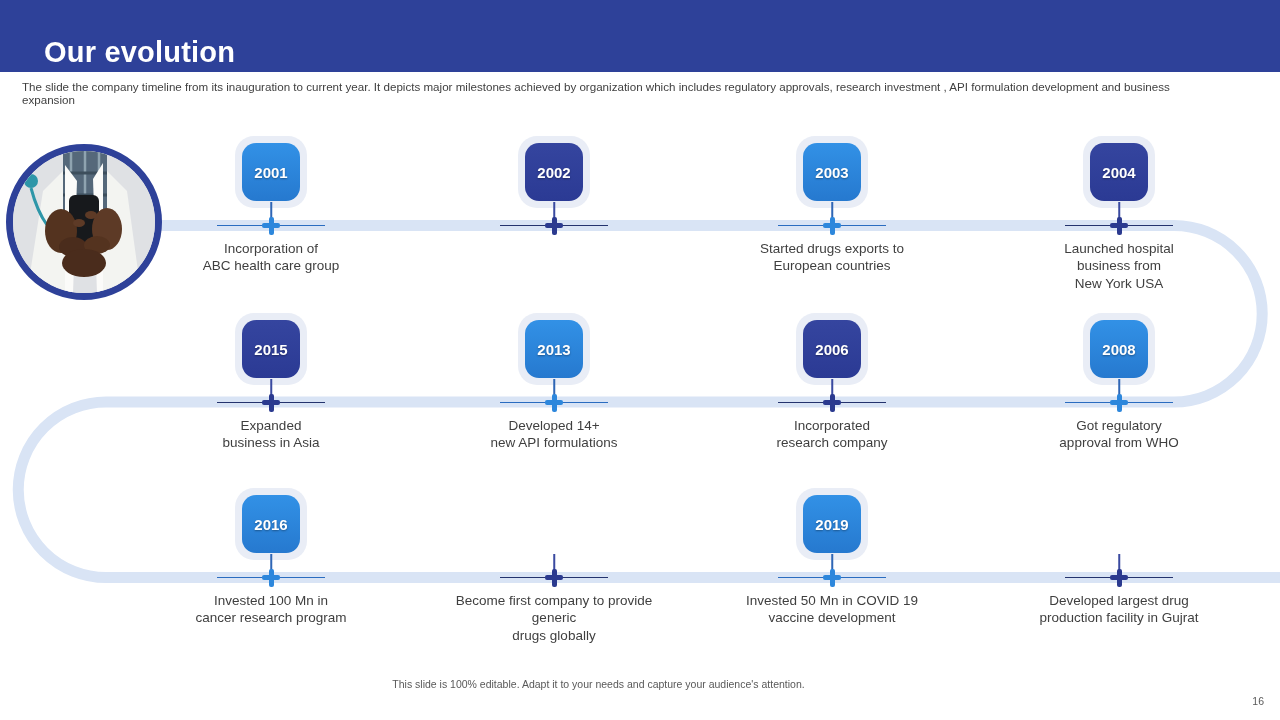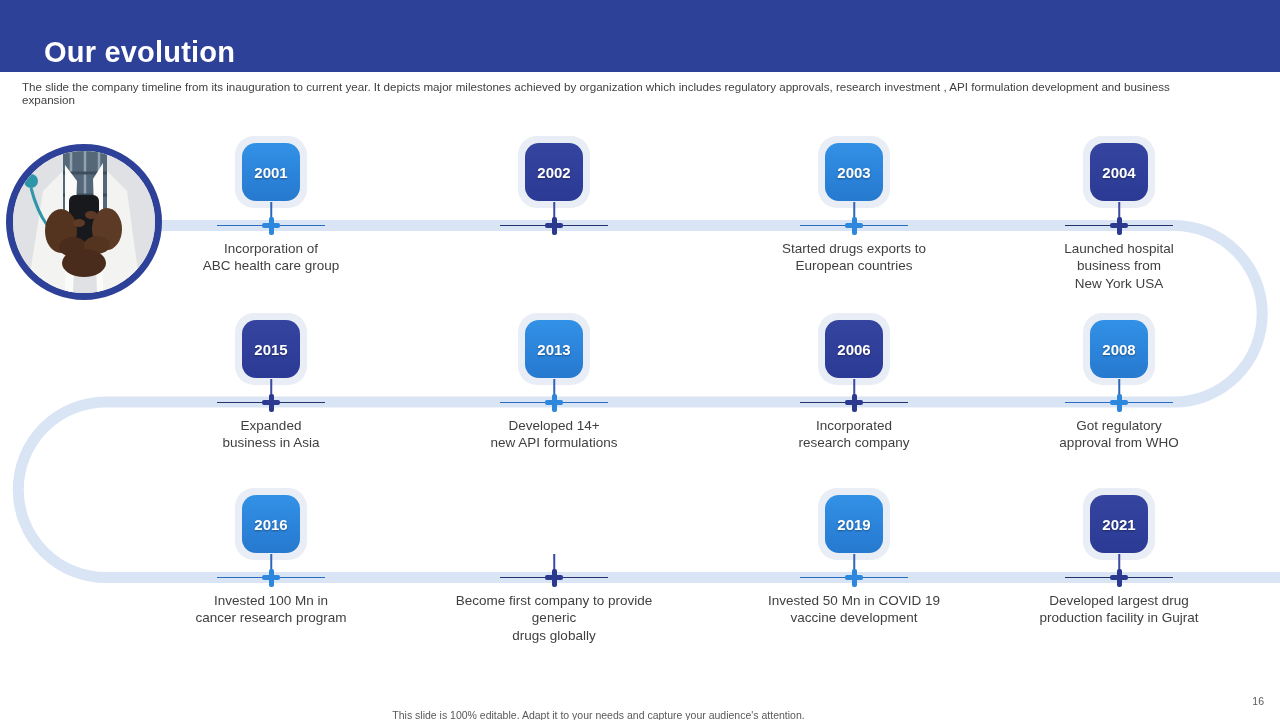--- a/index.html
+++ b/index.html
@@ -14,21 +14,21 @@
   
   .band-svg{position:absolute;left:0;top:0;width:1280px;height:720px;}
   
   .photo{
     position:absolute;left:6px;top:144px;width:142px;height:142px;border-radius:50%;
     border:7px solid #2e4199;overflow:hidden;background:#e3e4e6;z-index:5;
   }
   .photo svg{display:block;}
   
   .milestone{position:absolute;width:220px;height:190px;z-index:4;}
-  .c1{left:161px}.c2{left:444px}.c3{left:744px}.c4{left:1009px}
+  .c1{left:161px}.c2{left:444px}.c3{left:722px}.c4{left:1009px}
   .r1{top:136px}.r2{top:313px}.r3{top:488px}
   .halo{
     position:absolute;left:50%;top:0;transform:translateX(-50%);
     width:72px;height:72px;border-radius:19px;background:#e9edf6;
   }
   .badge{
     position:absolute;left:7px;top:7px;width:58px;height:58px;border-radius:14px;
     display:flex;align-items:center;justify-content:center;
     color:#fff;font-size:15px;font-weight:bold;text-shadow:0 1px 2px rgba(0,0,0,0.35);
   }
@@ -45,21 +45,21 @@
   .plus .ph{left:1px;top:7.5px;width:18px;height:5px;}
   .plus .pv{left:7.5px;top:1px;width:5px;height:18px;}
   .light .plus .ph,.light .plus .pv{background:#2d87dc;}
   .dark  .plus .ph,.dark  .plus .pv{background:#2b3a8f;}
   .desc{
     position:absolute;left:50%;top:104px;transform:translateX(-50%);
     width:240px;text-align:center;font-size:13.5px;line-height:1.28;color:#3f3f3f;
     white-space:pre-line;
   }
   
-  .footer{position:absolute;left:0;top:709px;width:1197px;text-align:center;font-size:10.5px;color:#595959;}
+  .footer{position:absolute;left:0;top:678px;width:1197px;text-align:center;font-size:10.5px;color:#595959;}
   .page-number{position:absolute;right:16px;top:695px;font-size:10.5px;color:#595959;}
 </style>
 </head>
 <body>
 
 <div class="slide">
 
   <div class="header">
     <h1>Our evolution</h1>
   </div>
@@ -252,25 +252,20 @@
     <div class="vline"></div>
     <div class="hline"></div>
     <div class="plus">
         <span class="ph"></span>
         <span class="pv"></span>
       </div>
     <div class="desc">Invested 50 Mn in COVID 19
 vaccine development</div>
   </div>
   <div class="milestone r3 c4 dark">
-    <div class="halo">
-      <div class="badge">
-          <span>2021</span>
-        </div>
-    </div>
     <div class="vline"></div>
     <div class="hline"></div>
     <div class="plus">
         <span class="ph"></span>
         <span class="pv"></span>
       </div>
     <div class="desc">Developed largest drug
 production facility in Gujrat</div>
   </div>
 

